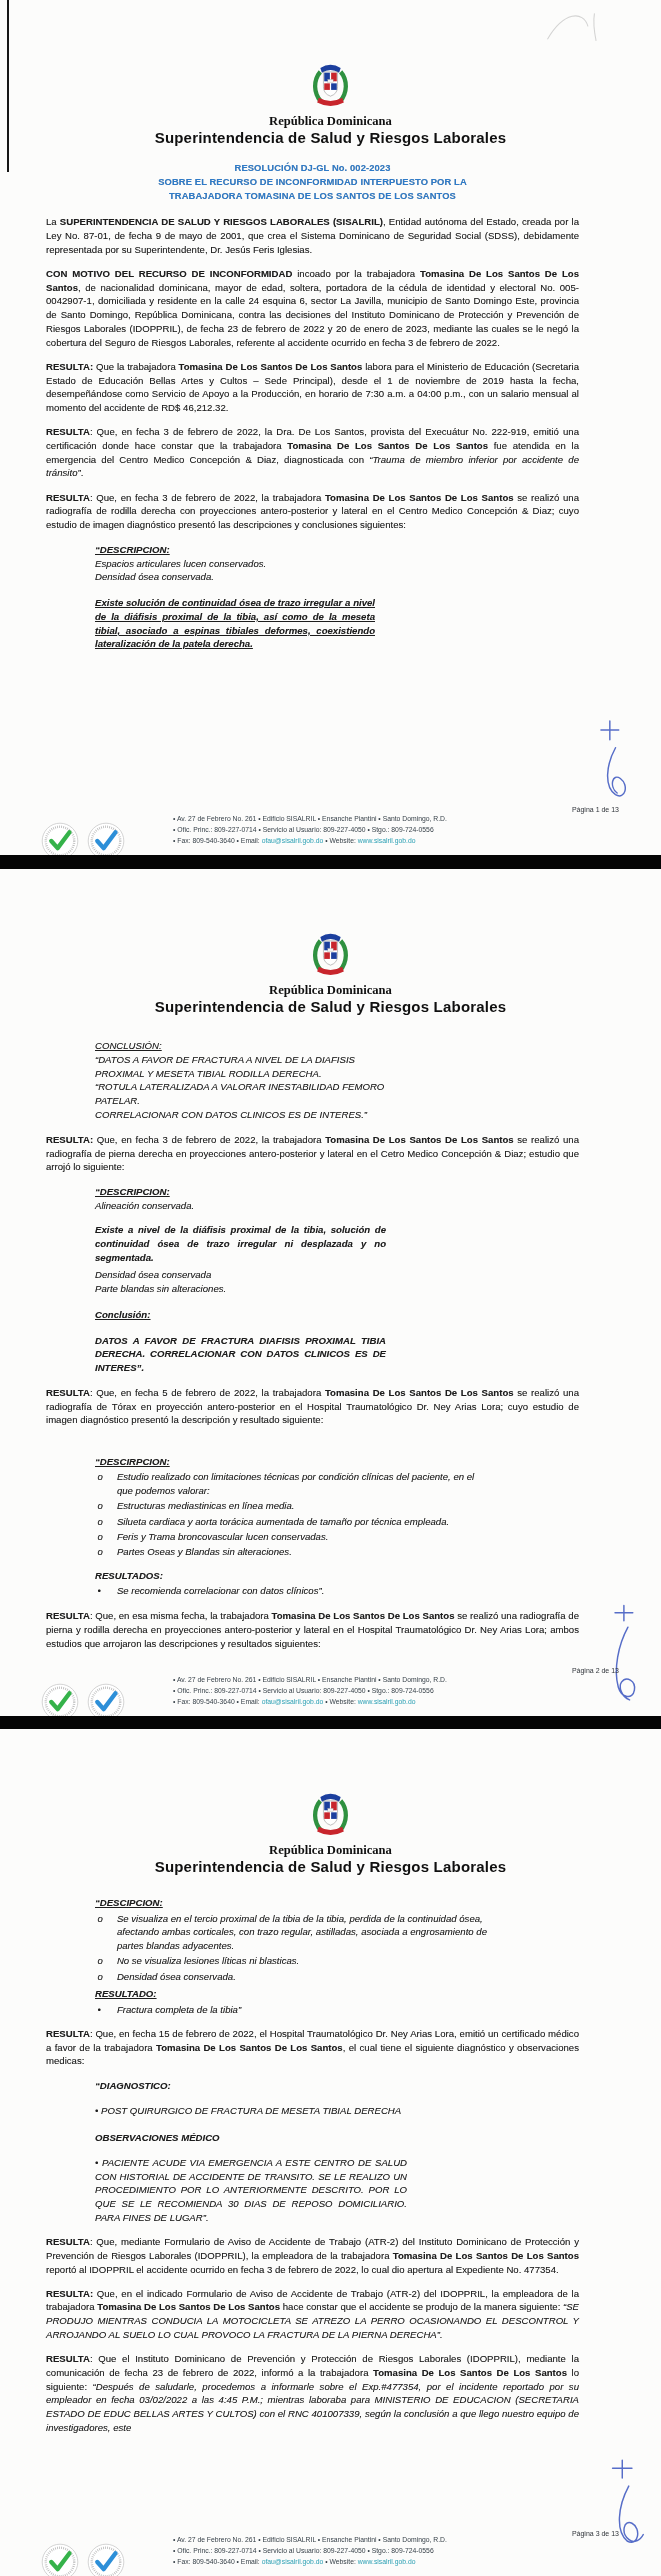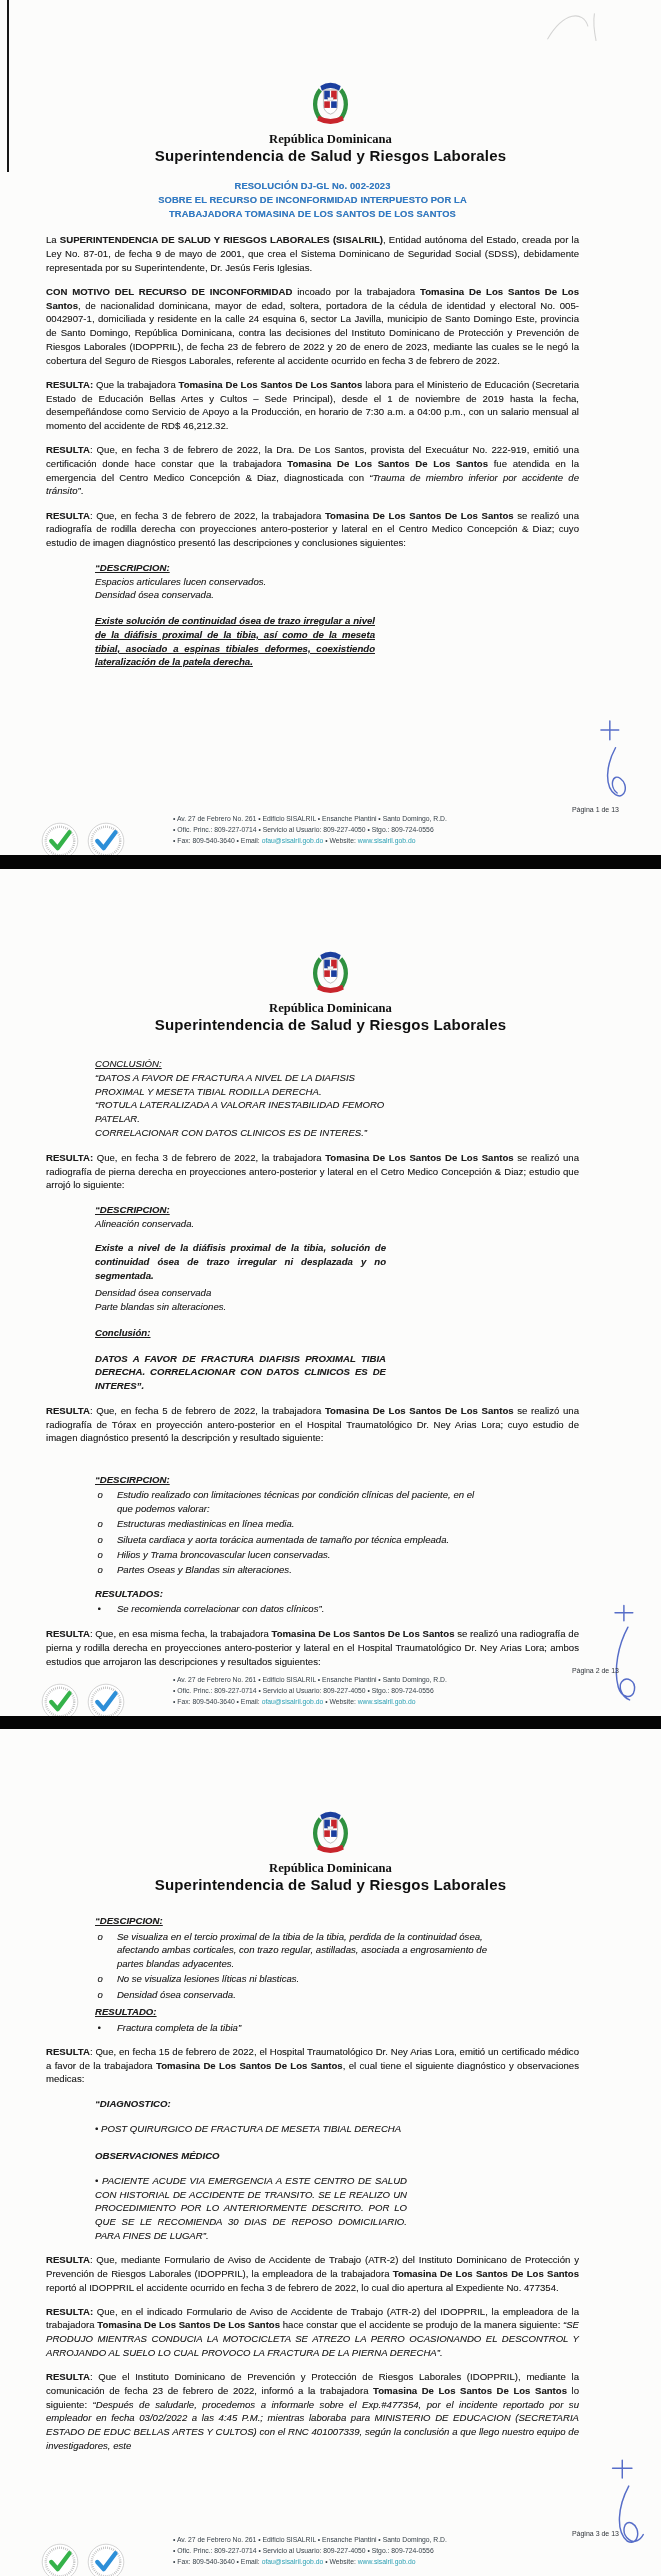--- a/index.html
+++ b/index.html
@@ -4,21 +4,21 @@
 <style>
   html,body{margin:0;padding:0;background:#060606;}
   .doc{width:661px;}
   .page{position:relative;width:661px;background:#fcfcfb;overflow:hidden;}
   .p1{height:855px;}
   .p2{height:847px;}
   .p3{height:847px;}
   .sep{height:13.8px;background:#050505;}
   .sep.s2{height:13px;}
   .edge{position:absolute;left:6.5px;top:0;width:2.4px;height:172px;background:#161616;}
-  .hdr{text-align:center;padding-top:78px;}
+  .hdr{text-align:center;padding-top:60px;}
   .coat{width:47px;height:52px;display:block;margin:0 auto 2.4px;}
   .h-country{font-family:"Liberation Serif",serif;font-weight:bold;font-size:12.6px;color:#101010;}
   .h-inst{font-family:Liberation Sans, sans-serif;font-weight:bold;font-size:15px;color:#101010;letter-spacing:0.2px;}
   .content{position:relative;padding:0 82px 0 46px;font-family:"Liberation Sans",sans-serif;
            font-size:9.6px;line-height:1.43;color:#1d1d1d;text-shadow:0 0 0.3px rgba(25,25,25,.38);}
   .title-block{text-align:center;color:var(--title-blue,#2e7bc9);font-weight:bold;font-size:9.4px;
                line-height:1.5;letter-spacing:0.1px;}
   .jus{text-align:justify;}
   .ind{margin-left:49px;}
   .nar1{margin-right:204px;}
@@ -171,21 +171,21 @@
           <div class="li">
             <span class="mk">o</span>
             <span class="lt"><span class="i ">Estructuras mediastinicas en línea media.</span></span>
           </div>
           <div class="li">
             <span class="mk">o</span>
             <span class="lt"><span class="i ">Silueta cardiaca y aorta torácica aumentada de tamaño por técnica empleada.</span></span>
           </div>
           <div class="li">
             <span class="mk">o</span>
-            <span class="lt"><span class="i ">Hilios y Trama broncovascular lucen conservadas.</span></span>
+            <span class="lt"><span class="i ">Feris y Trama broncovascular lucen conservadas.</span></span>
           </div>
           <div class="li">
             <span class="mk">o</span>
             <span class="lt"><span class="i ">Partes Oseas y Blandas sin alteraciones.</span></span>
           </div>
         </div>
         <div class="ind" style="margin-top: 9.7px;">
           <div class="ln"><span class="b i ">RESULTADOS:</span></div>
         </div>
         <div class="ind" style="margin-top: 1.6px;">

